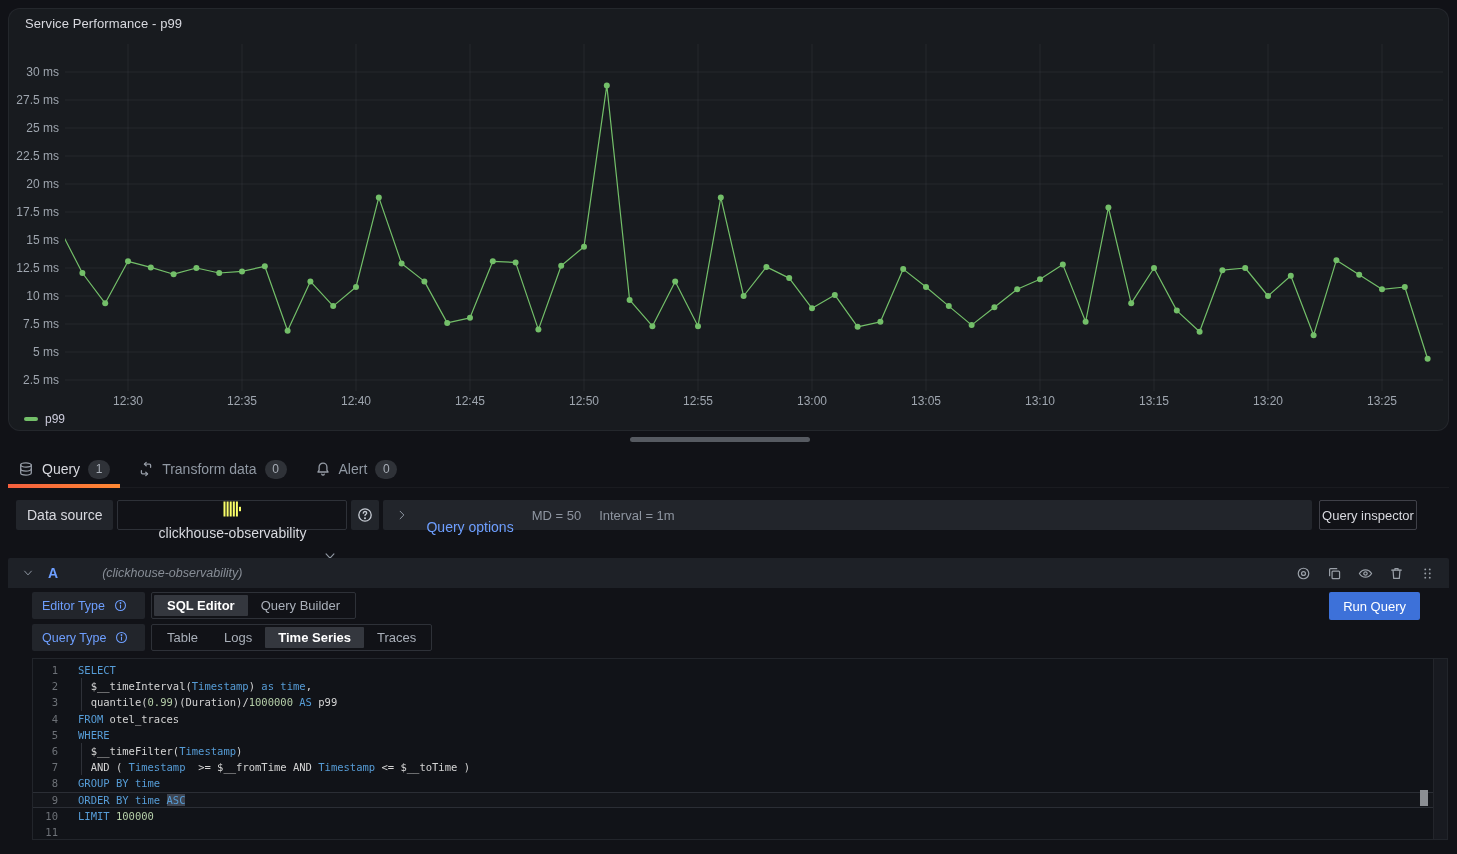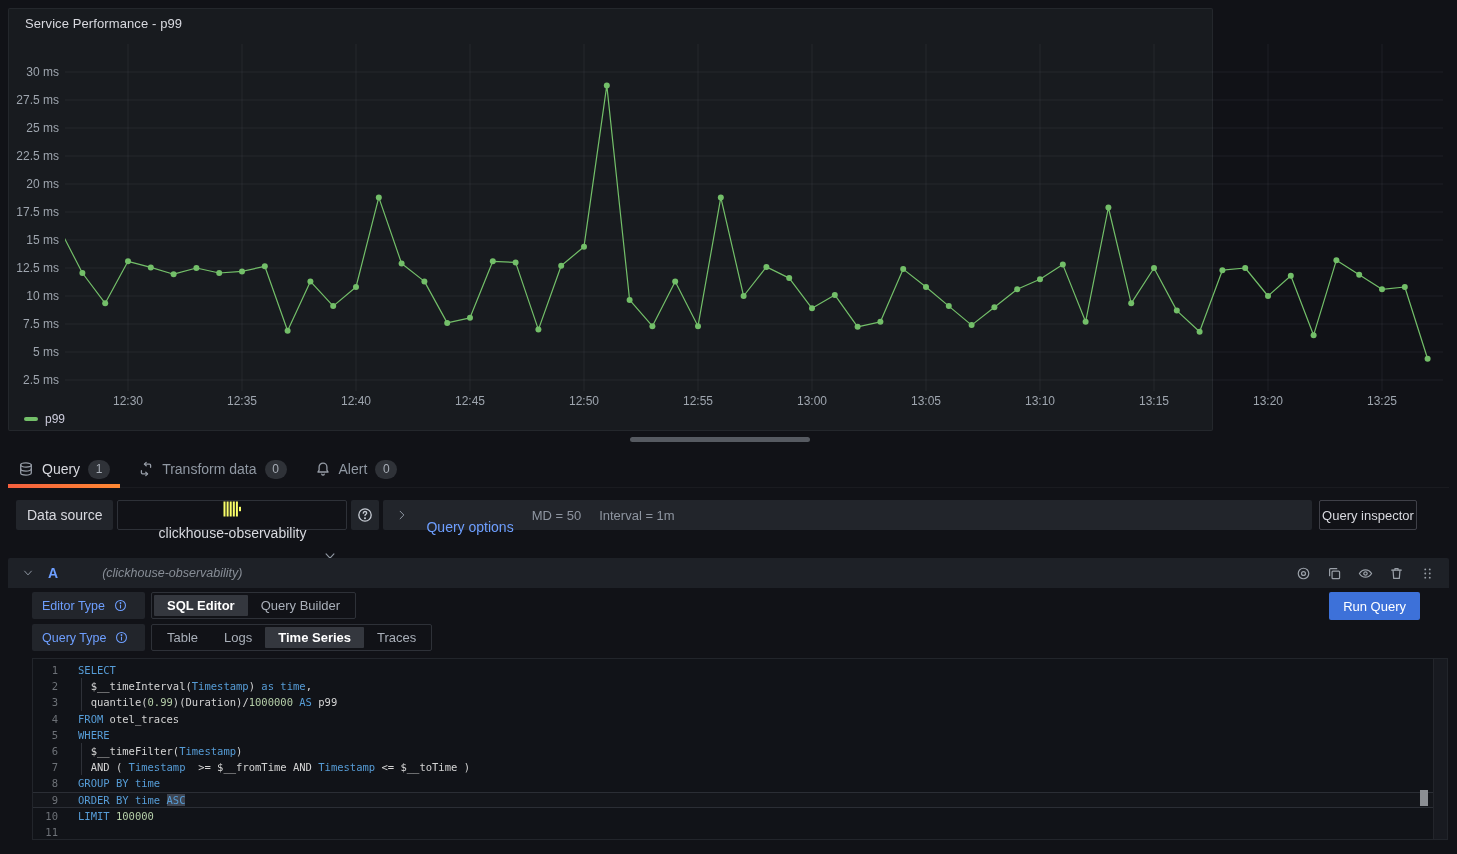--- a/index.html
+++ b/index.html
@@ -3,22 +3,22 @@
 <meta charset="utf-8">
 <style>
   * { margin:0; padding:0; box-sizing:border-box; }
   html,body { width:1457px; height:854px; }
   body {
     position:relative; overflow:hidden;
     background:#111217; color:#ccccdc;
     font-family:"Liberation Sans", sans-serif;
   }
   
-  .chart-panel { position:absolute; left:8px; top:8px; width:1205px; height:423px;
-    background:#181b1f; border:1px solid rgba(204,204,220,.07); border-radius:2px; }
+  .chart-panel { position:absolute; left:8px; top:8px; width:1441px; height:423px;
+    background:#181b1f; border:1px solid rgba(204,204,220,.07); border-radius:12px; }
   .panel-title { padding:7px 16px 0; font-size:13px; font-weight:500; color:#d8d9df; letter-spacing:.1px; }
   .chart-holder { position:absolute; left:0; top:30px; width:1439px; height:372px; }
   .legend { position:absolute; left:15px; top:403px; display:flex; align-items:center; gap:7px;
     font-size:12px; color:#ccccdc; cursor:pointer; }
   .legend-swatch { width:14px; height:4px; border-radius:2px; }
   
   .drag-handle { position:absolute; left:630px; top:437px; width:180px; height:5px;
     border-radius:3px; background:#565a61; cursor:row-resize; }
   
   .tab-bar-wrap { position:absolute; left:8px; top:451px; width:1441px; height:37px;

